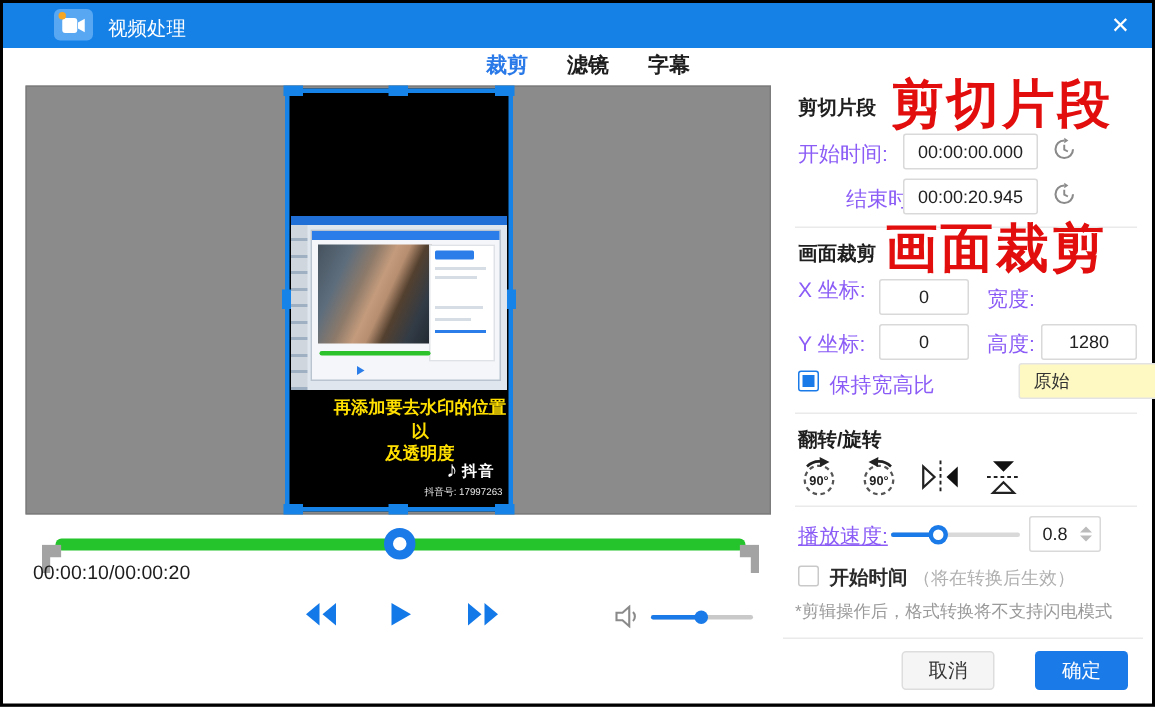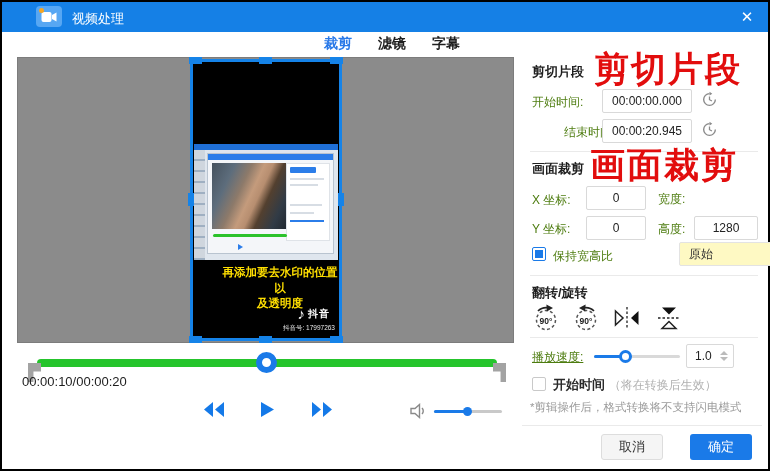--- a/index.html
+++ b/index.html
@@ -56,21 +56,21 @@
   #trim-right{left:491px;clip-path:polygon(0 0,100% 0,100% 100%,58% 100%,58% 45%,0 45%);}
   #timetext{position:absolute;left:20px;top:372px;font-size:13px;color:#1d1d1d;}
   
   .transport{position:absolute;top:399px;cursor:pointer;}
   
   #vol-track{position:absolute;left:432px;top:408px;width:68px;height:3px;background:#c9c9c9;border-radius:2px;}
   #vol-fill{position:absolute;left:432px;top:408px;width:33px;height:3px;background:#1a7ae8;border-radius:2px;}
   #vol-thumb{position:absolute;left:461px;top:405px;width:9px;height:9px;border-radius:50%;background:#1a7ae8;cursor:pointer;}
   
   .sec-title{position:absolute;font-size:13px;font-weight:bold;color:#1f1f1f;}
-  .lbl{position:absolute;font-size:12px;color:#4d7c0f;}
+  .lbl{position:absolute;font-size:14px;color:#8b5cf6;}
   .annotation{position:absolute;color:#e20d0d;font-size:35px;font-weight:800;letter-spacing:2px;
               pointer-events:none;z-index:5;white-space:nowrap;}
   .field{position:absolute;height:22px;border:1px solid #d9d9d9;border-radius:2px;background:#fff;
          font-size:12px;color:#222;text-align:center;font-family:"Liberation Sans","DejaVu Sans",sans-serif;box-sizing:content-box;padding:0;}
   .divider{position:absolute;height:1px;background:#eaeaea;}
   .checkbox{position:absolute;width:14px;height:14px;border:1px solid #1a7ae8;border-radius:2px;background:#fff;cursor:pointer;box-sizing:border-box;}
   .checkbox.checked::after{content:"";position:absolute;left:2px;top:2px;right:2px;bottom:2px;background:#1a7ae8;}
   .checkbox.unchecked{border-color:#c9c9c9;}
   #aspect-dd{position:absolute;left:629px;top:240px;width:126px;height:24px;border:1px solid #e3e3e3;border-radius:2px;
              background:#fef9c3;display:flex;align-items:center;cursor:pointer;box-sizing:border-box;margin-left:48px;}
@@ -214,21 +214,21 @@
     <svg width="17" height="17" viewBox="0 0 16 16">
       <path d="M13.5 8 A5.5 5.5 0 1 1 8 2.5" fill="none" stroke="#8a8a8a" stroke-width="1.3"></path>
       <path d="M8 0.8 L8 4.2 L10.6 2.5 Z" fill="#8a8a8a"></path>
       <path d="M8 5.2 V8.2 L10.3 9.4" fill="none" stroke="#8a8a8a" stroke-width="1.2"></path>
     </svg>
   </div>
   <div class="divider" style="left:528px;top:149px;width:228px;"></div>
 
   <div class="sec-title" style="left:530px;top:158px;">画面裁剪</div>
   <div class="annotation" style="left:588px;top:140px;">画面裁剪</div>
-  <div class="lbl" style="left:530px;top:190px;">X 坐标:</div>
+  <div class="lbl" style="left:530px;top:183px;">X 坐标:</div>
   <input class="field" style="left: 584px; top: 184px; width: 58px;" value="0">
   <div class="lbl" style="left:656px;top:189px;">宽度:</div>
   <div class="lbl" style="left:530px;top:219px;">Y 坐标:</div>
   <input class="field" style="left: 584px; top: 214px; width: 58px;" value="0">
   <div class="lbl" style="left:656px;top:219px;">高度:</div>
   <input class="field" style="left: 692px; top: 214px; width: 62px;" value="1280">
 
   <div class="checkbox checked" style="left:530px;top:245px;"></div>
   <div class="lbl" style="left:551px;top:246px;">保持宽高比</div>
   <div id="aspect-dd">
@@ -270,21 +270,21 @@
       <path d="M9 26.5 L23 26.5 L16 19.5 Z" fill="none" stroke="#222" stroke-width="1.5"></path>
     </svg>
   </div>
   <div class="divider" style="left:528px;top:335px;width:228px;"></div>
 
   <div class="lbl" style="left:530px;top:347px;text-decoration:underline;">播放速度:</div>
   <div id="spd-track"></div>
   <div id="spd-fill"></div>
   <div id="spd-handle"></div>
   <div id="spd-box">
-    <span class="v">1.0</span>
+    <span class="v">0.8</span>
     <span class="spin">
           <i class="up"></i>
           <i class="dn"></i>
         </span>
   </div>
 
   <div class="checkbox unchecked" style="left:530px;top:375px;"></div>
   <div class="abs" style="left:551px;top:374px;font-size:13px;font-weight:bold;color:#2a2a2a;">
     <span>开始时间</span>
     <span class="hint">（将在转换后生效）</span>

